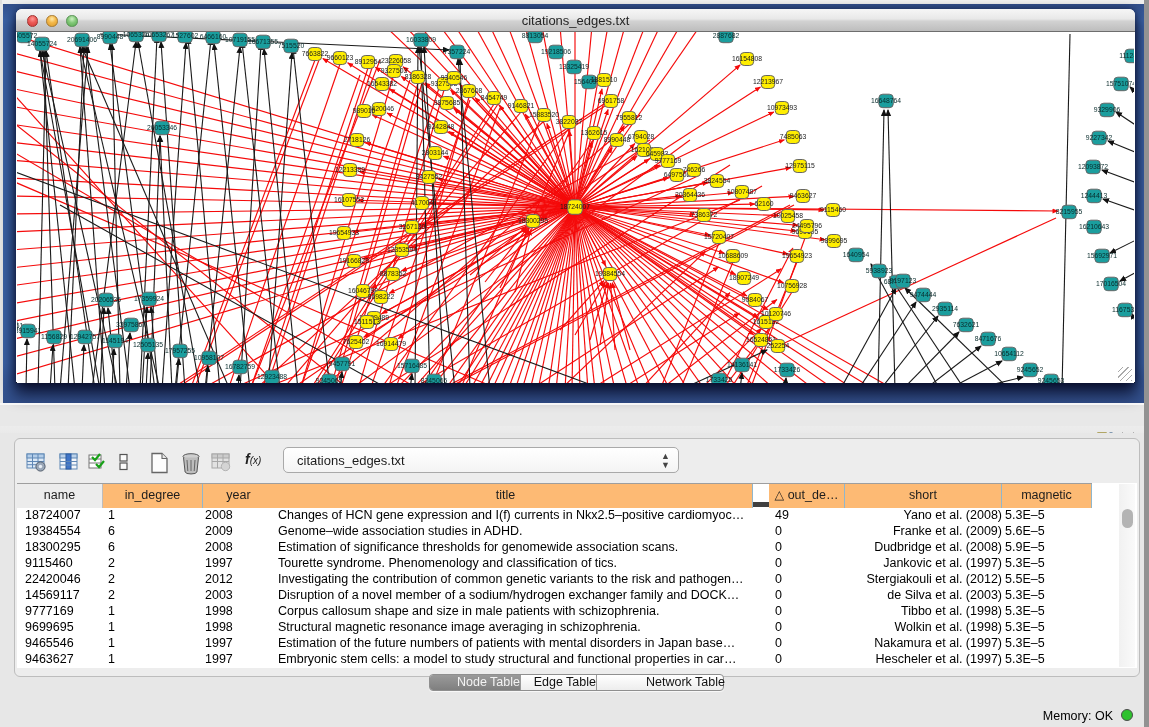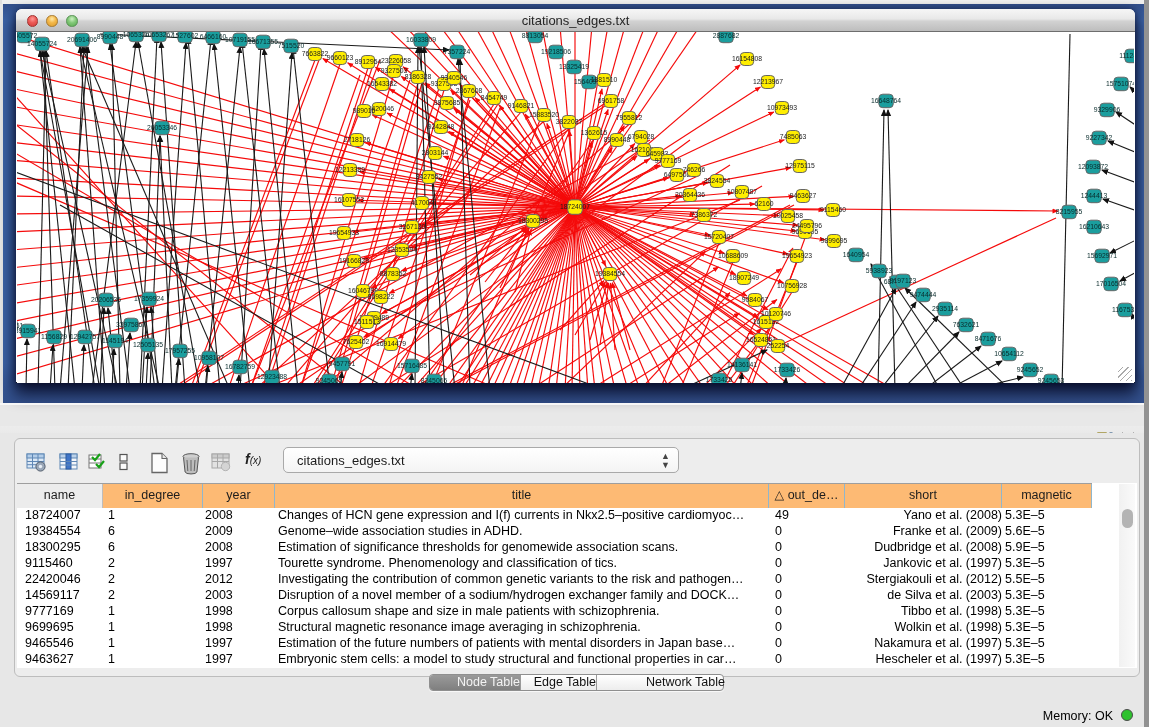--- a/index.html
+++ b/index.html
@@ -731,21 +731,21 @@
 <div class="ic" style="left:245px;top:451px;font-size:14px;color:#222"><i><b>f</b></i><i style="font-size:10px">(x)</i></div>
 <div id="dd">
       <div class="t">citations_edges.txt</div>
       <div class="ar">▲<br>▼</div>
     </div>
 <div id="tablewrap">
   <div id="thead">
     <div class="th" style="left:0;width:86px;background:#ececec;border-right:1px solid #bdbdbd">name</div>
     <div class="th" style="left:86px;width:100px">in_degree</div>
     <div class="th" style="left:186px;width:72px">year</div>
-    <div class="th" style="left:258px;width:494px">title</div>
+    <div class="th" style="left:242px;width:494px">title</div>
     <div class="th" style="left:752px;width:76px">△ out_de…</div>
     <div class="th" style="left:828px;width:157px">short</div>
     <div class="th" style="left:985px;width:90px">magnetic</div>
   </div>
   <div id="tbody">
 <div class="tr">
 <div class="c0">18724007</div>
           <div class="c1">1</div>
           <div class="c2">2008</div>
 <div class="c3">Changes of HCN gene expression and I(f) currents in Nkx2.5–positive cardiomyoc…</div>

